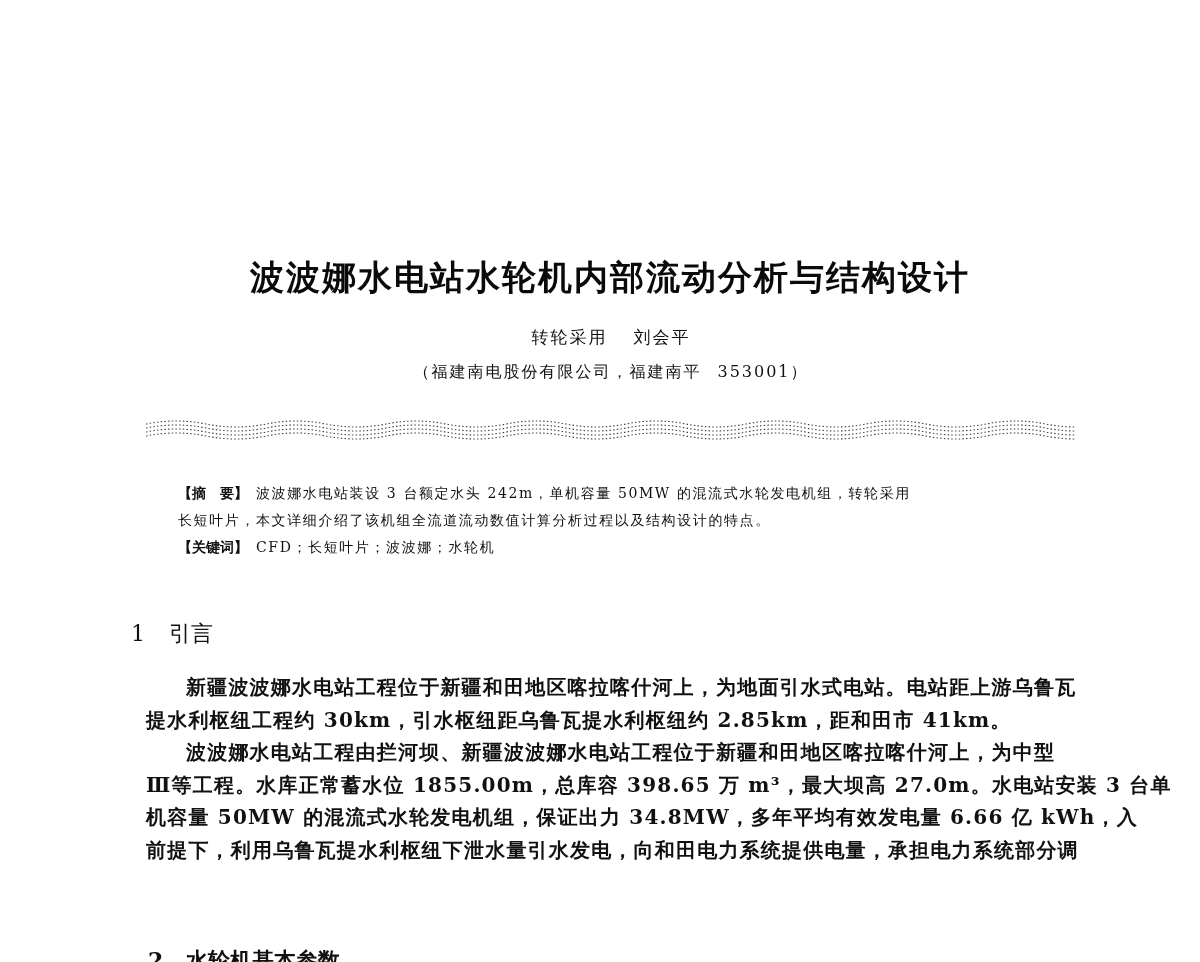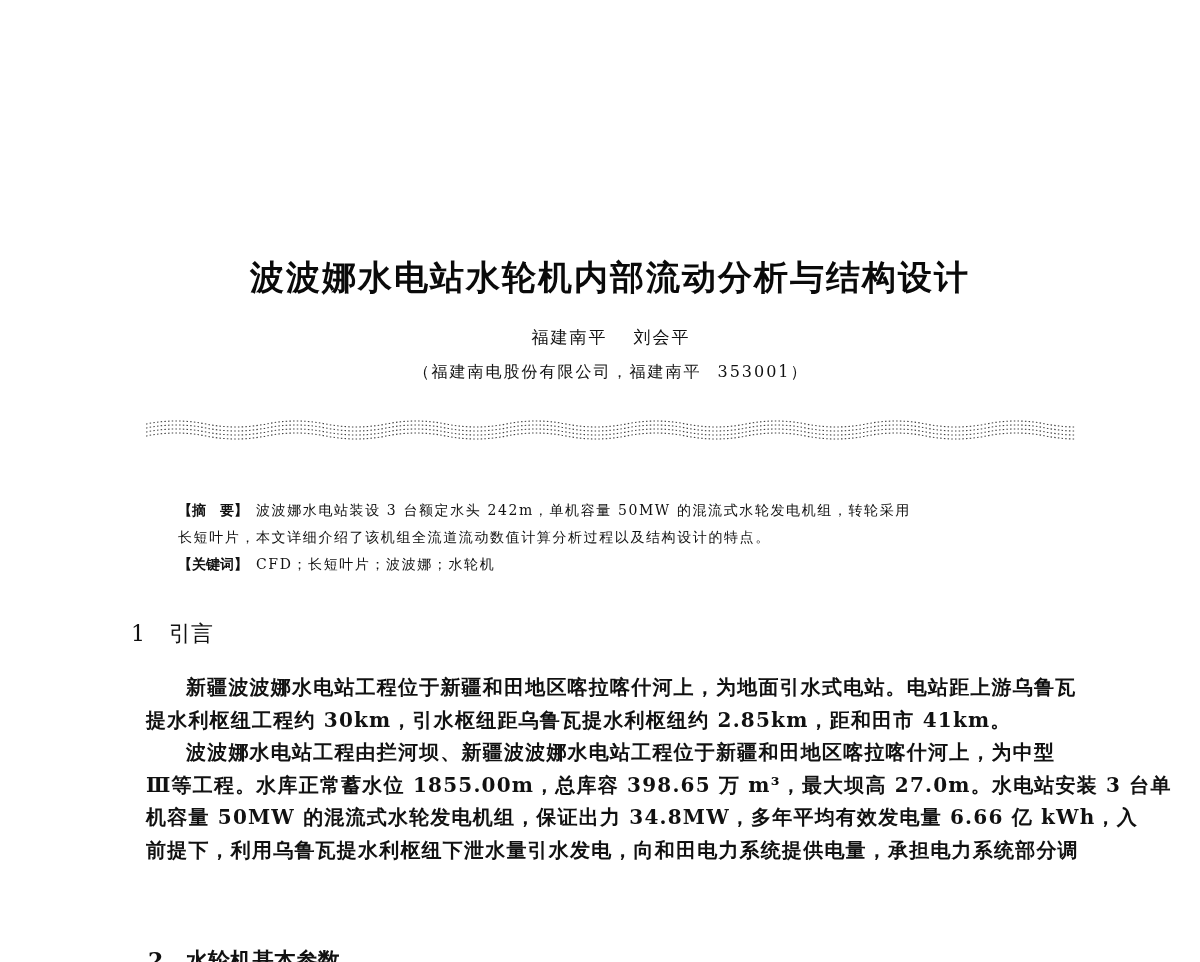--- a/index.html
+++ b/index.html
@@ -36,21 +36,21 @@
       left: 0; width: 1222px; top: 362px;
       text-align: center;
       font-size: 16px;
       letter-spacing: 2px;
     }
     .affil .sep { display: inline-block; width: 16px; }
     .divider {
       left: 146px; top: 416px; width: 930px; height: 28px;
     }
     .abstract {
-      left: 178px; top: 497px; width: 880px;
+      left: 178px; top: 480px; width: 880px;
       font-size: 14px;
       line-height: 27px;
       letter-spacing: 1.6px;
     }
     .abstract .tag {
       font-family: "DejaVu Sans", "Liberation Sans", sans-serif;
       font-weight: bold;
       letter-spacing: 0;
       margin-right: 8px;
     }
@@ -87,21 +87,21 @@
       display: inline-block;
       width: 38px;
     }
   </style>
 </head>
 <body>
 
 <div class="abs title">波波娜水电站水轮机内部流动分析与结构设计</div>
 
 <div class="abs authors">
-  <span>福建南平</span><span class="sep"></span><span>刘会平</span>
+  <span>转轮采用</span><span class="sep"></span><span>刘会平</span>
 </div>
 
 <div class="abs affil">
   <span>（福建南电股份有限公司，福建南平</span><span class="sep"></span><span>353001）</span>
 </div>
 
 <svg class="abs divider" viewBox="0 0 930 28" preserveAspectRatio="none">
   <defs>
     <pattern id="dots" x="0" y="0" width="3" height="3" patternUnits="userSpaceOnUse">
       <rect x="0" y="0" width="1.2" height="1.2" fill="#333"></rect>

